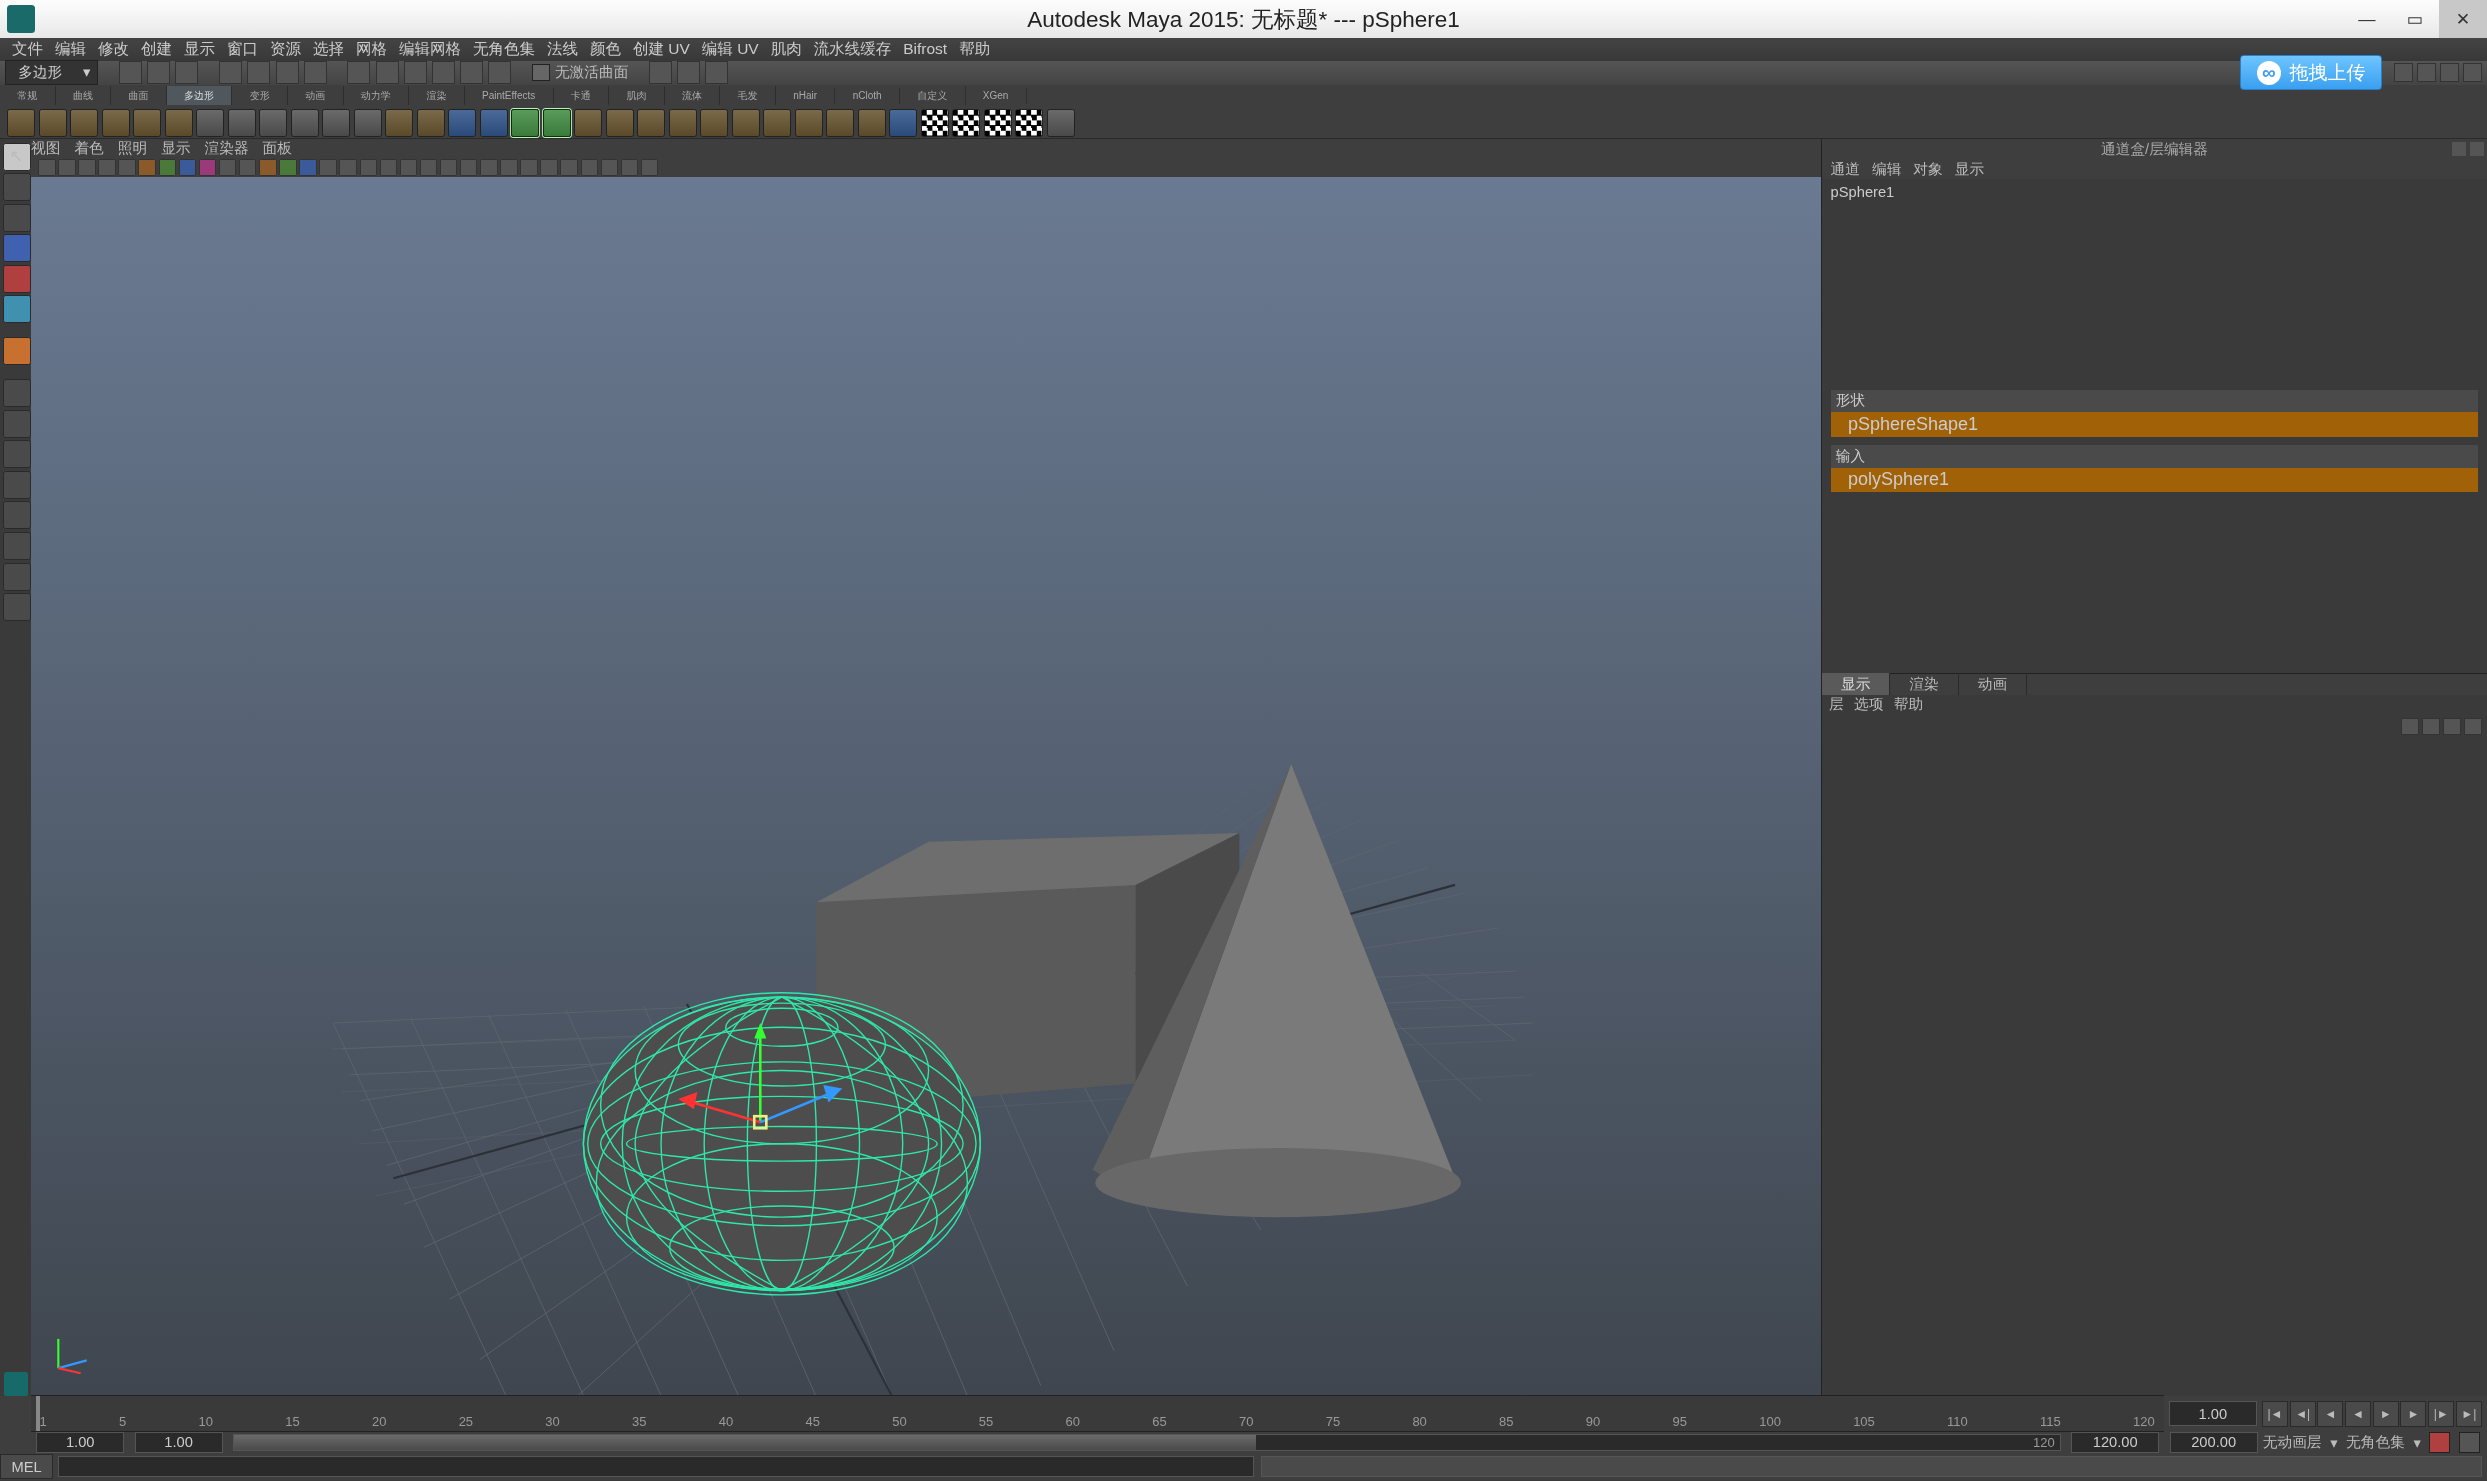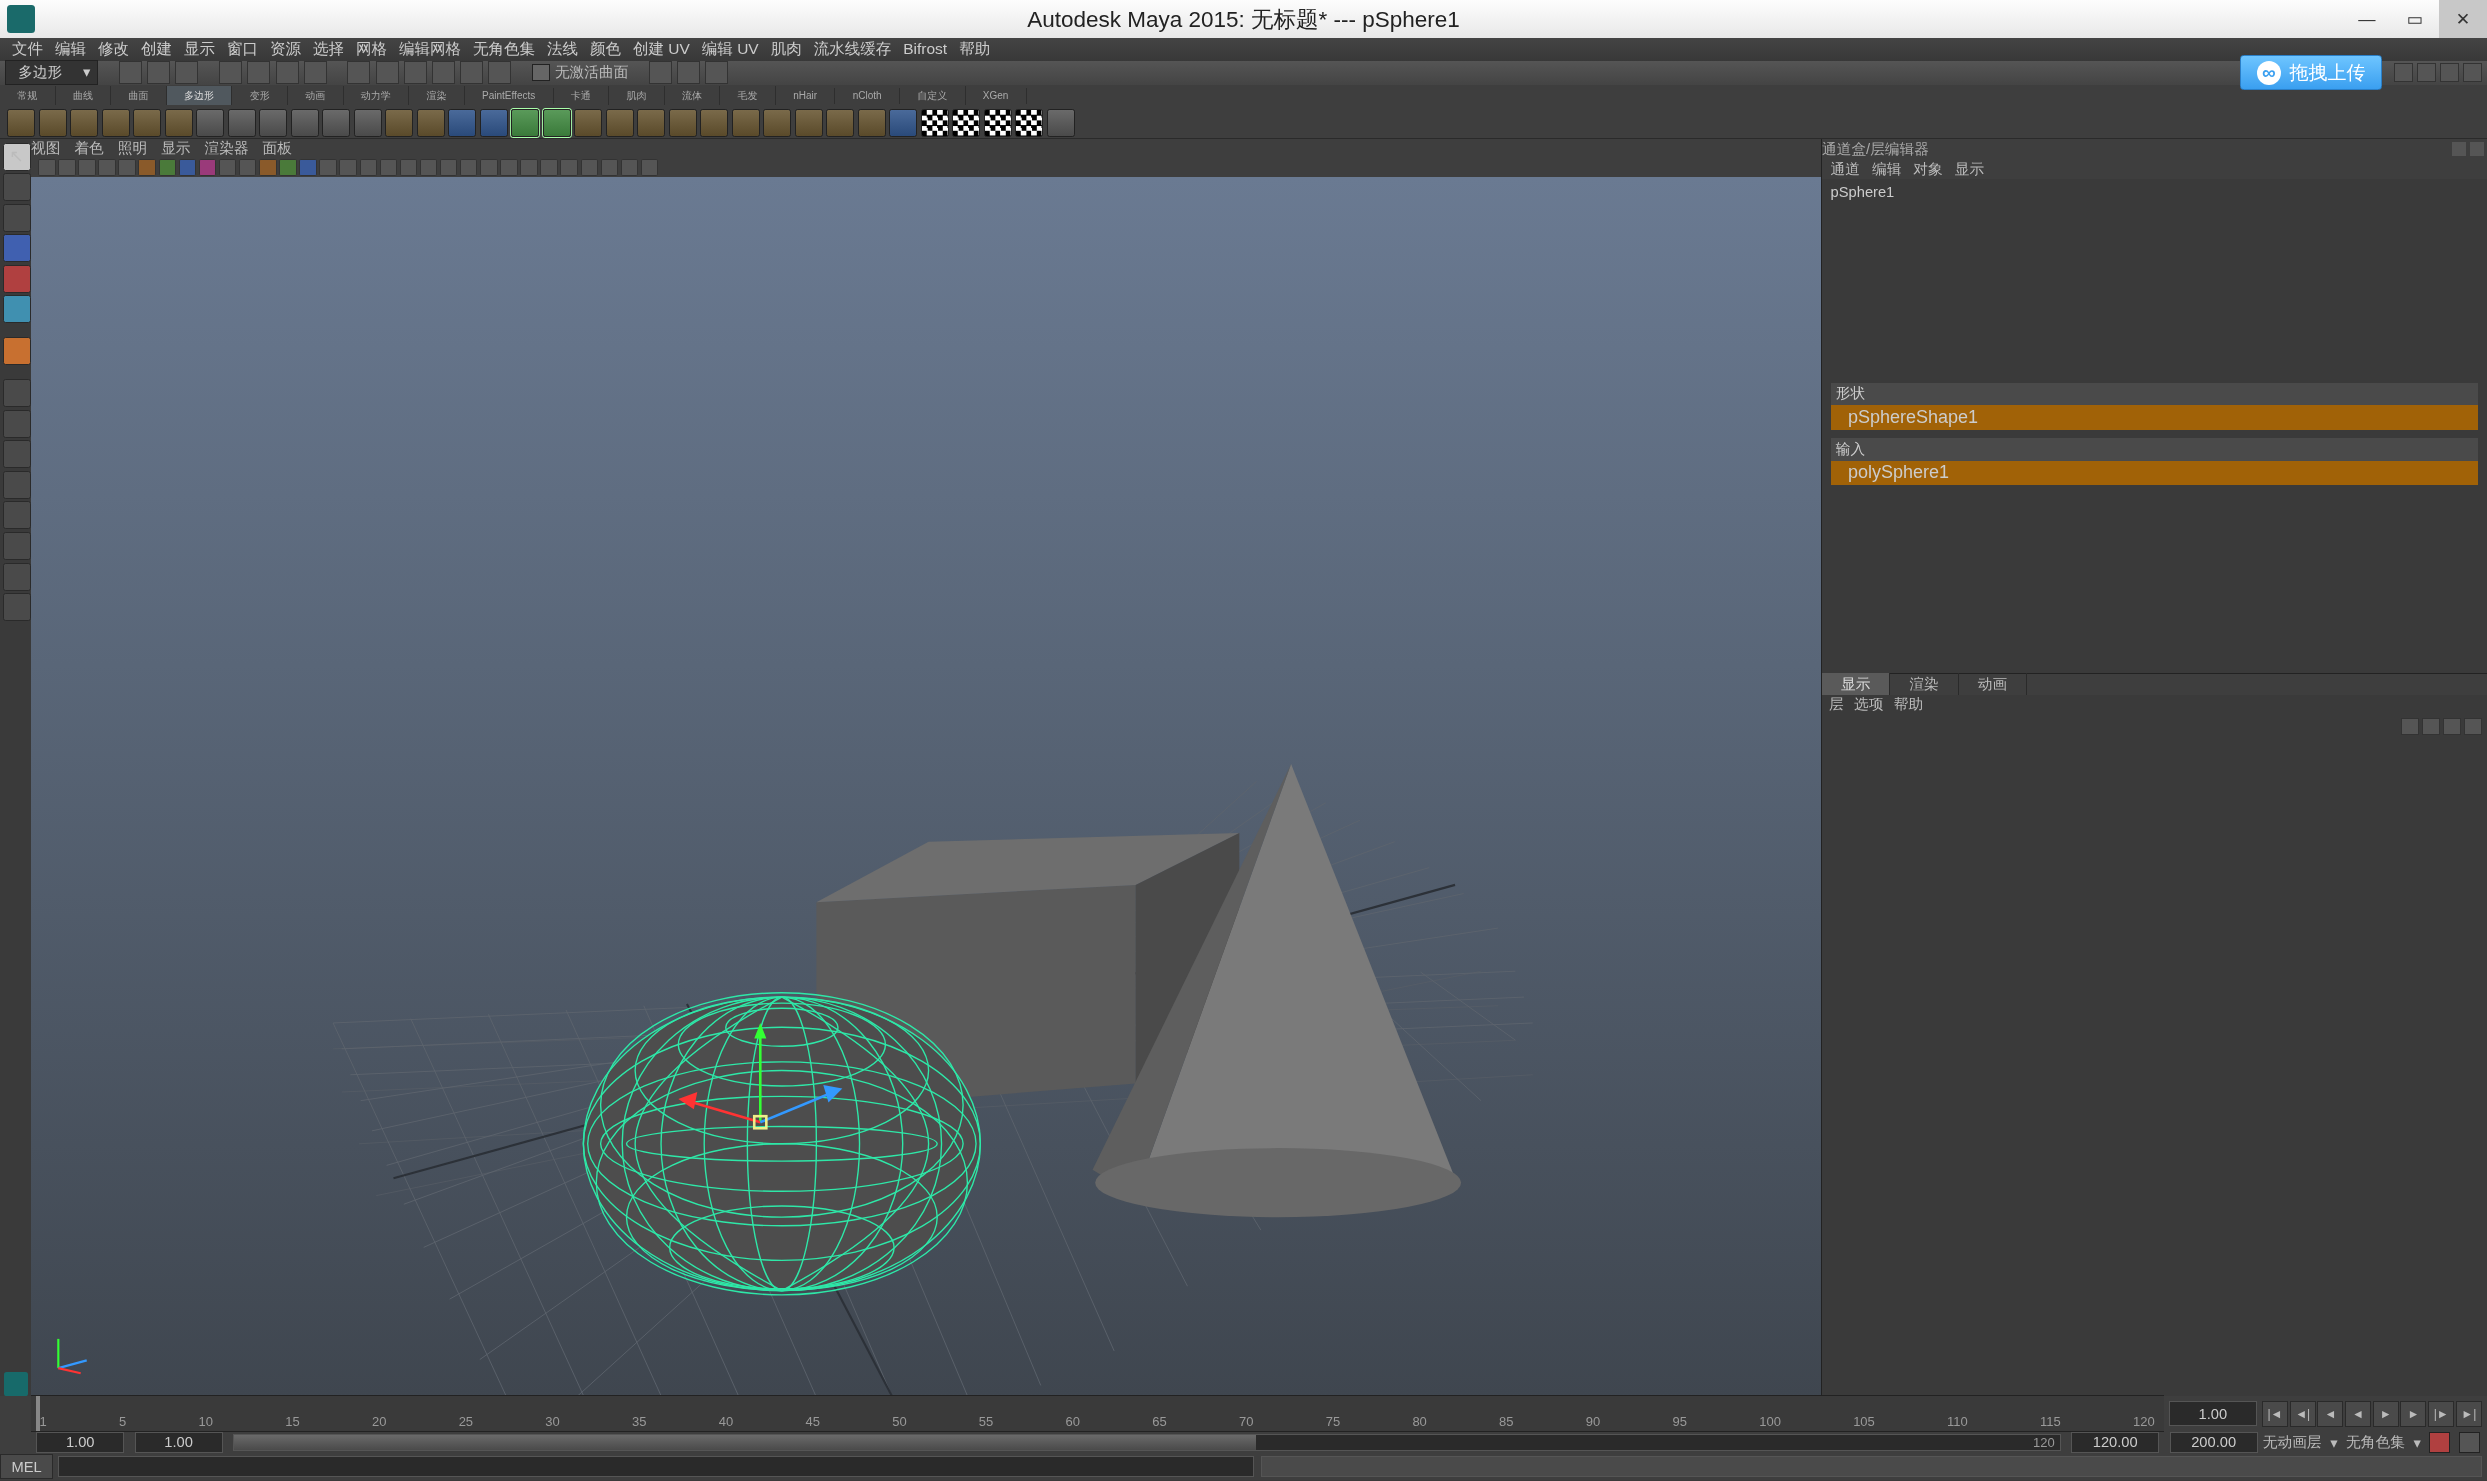--- a/index.html
+++ b/index.html
@@ -42,26 +42,26 @@
 .vmenubar{height:19px;background:#3e3e3e;display:flex;align-items:center;gap:14px;font-size:14.7px;color:#bbb}
 .viconbar{height:19px;background:#3e3e3e;display:flex;align-items:center;gap:2.6px;padding-left:7px}
 .viconbar .vbtn{width:15.5px;height:15.5px;background:#555;border:0.9px solid #333;border-radius:1.7px}
 .viconbar .vbtn.c1{background:#8a5a2a}
 .viconbar .vbtn.c2{background:#4a7a3a}
 .viconbar .vbtn.c3{background:#3a5a9a}
 .viconbar .vbtn.c4{background:#9a3a7a}
 .viewport{flex:1;background:linear-gradient(to bottom,#6a7a92 0%,#596678 40%,#3f464f 100%);position:relative;overflow:hidden}
 .axis-gizmo{position:absolute;bottom:21px;left:17.3px;width:43px;height:43px}
 .rightpanels{width:665px;background:#3a3a3a;display:flex;flex-direction:column;border-left:0.9px solid #222}
-.panel-title{height:21px;background:#3e3e3e;font-size:14.7px;color:#aaa;line-height:21px;position:relative}
+.panel-title{height:21px;background:#3e3e3e;text-align:center;font-size:14.7px;color:#aaa;line-height:21px;position:relative}
 .panel-title .pbtn{position:absolute;right:3.5px;top:2.6px;width:14px;height:14px;background:#555}
 .panel-title .pbtn2{position:absolute;right:21px;top:2.6px;width:14px;height:14px;background:#555}
 .cb-tabs{height:19px;background:#3e3e3e;display:flex;align-items:center;gap:12px;padding-left:8.6px;font-size:14.7px;color:#bbb}
 .cb-body{flex:0 0 484px;background:#3a3a3a;padding:5.2px 8.6px;font-size:14.7px;overflow:hidden;position:relative}
-.cb-body .objname{color:#ccc;margin-bottom:1px}
+.cb-body .objname{color:#ccc;margin-bottom:8px}
 .attr-lines{position:absolute;right:8.6px;top:5.2px;text-align:right;font-size:14px;color:#bbb;line-height:16.4px}
 .section-hdr{background:#4a4a4a;padding:1.7px 5.2px;margin-top:8.6px;color:#ccc;font-size:14.7px}
 .subitem{padding:1.7px 5.2px 1.7px 17.3px;color:#ccc;font-size:18px;background:#a16207}
 .lower-panel{flex:1;background:#3a3a3a;display:flex;flex-direction:column;border-top:1.7px solid #222}
 .lp-tabs{height:21px;background:#3e3e3e;display:flex;align-items:center}
 .lp-tabs .lptab{padding:2.6px 19px;font-size:14.7px;color:#bbb;border-right:0.9px solid #2a2a2a}
 .lp-tabs .lptab.active{background:#5a5a5a;color:#ddd}
 .lp-sub{height:19px;background:#3a3a3a;display:flex;align-items:center;gap:10.4px;padding-left:7px;font-size:14.7px;color:#bbb}
 .lp-body{flex:1;background:#3a3a3a;position:relative}
 .lp-body .ricons{position:absolute;right:5.2px;top:3.5px;display:flex;gap:3.5px}

